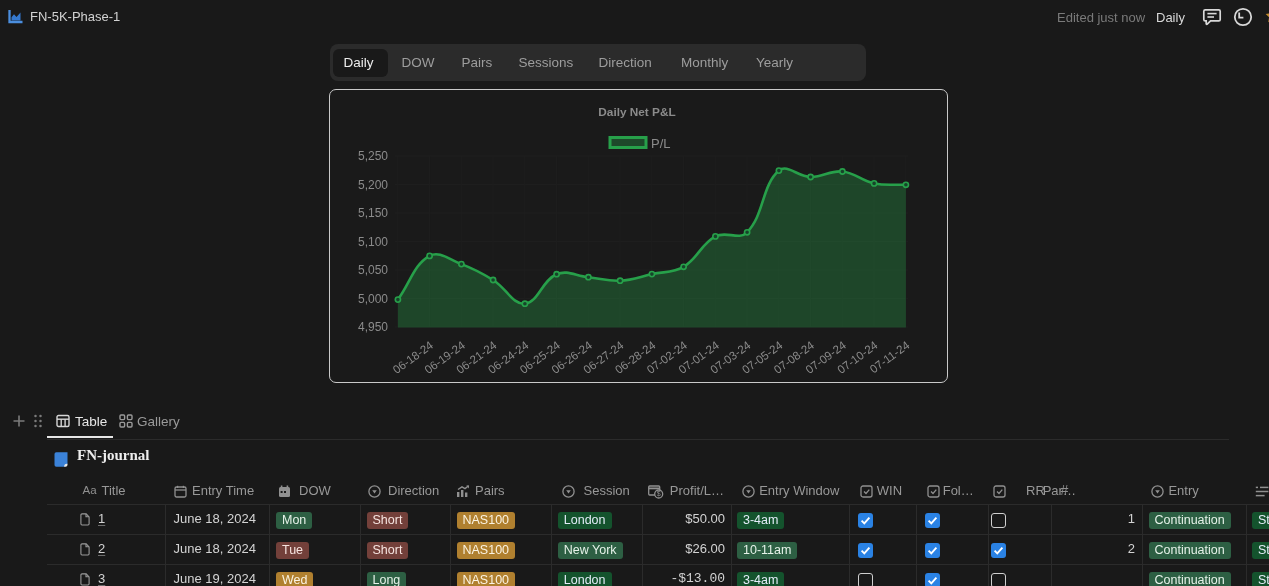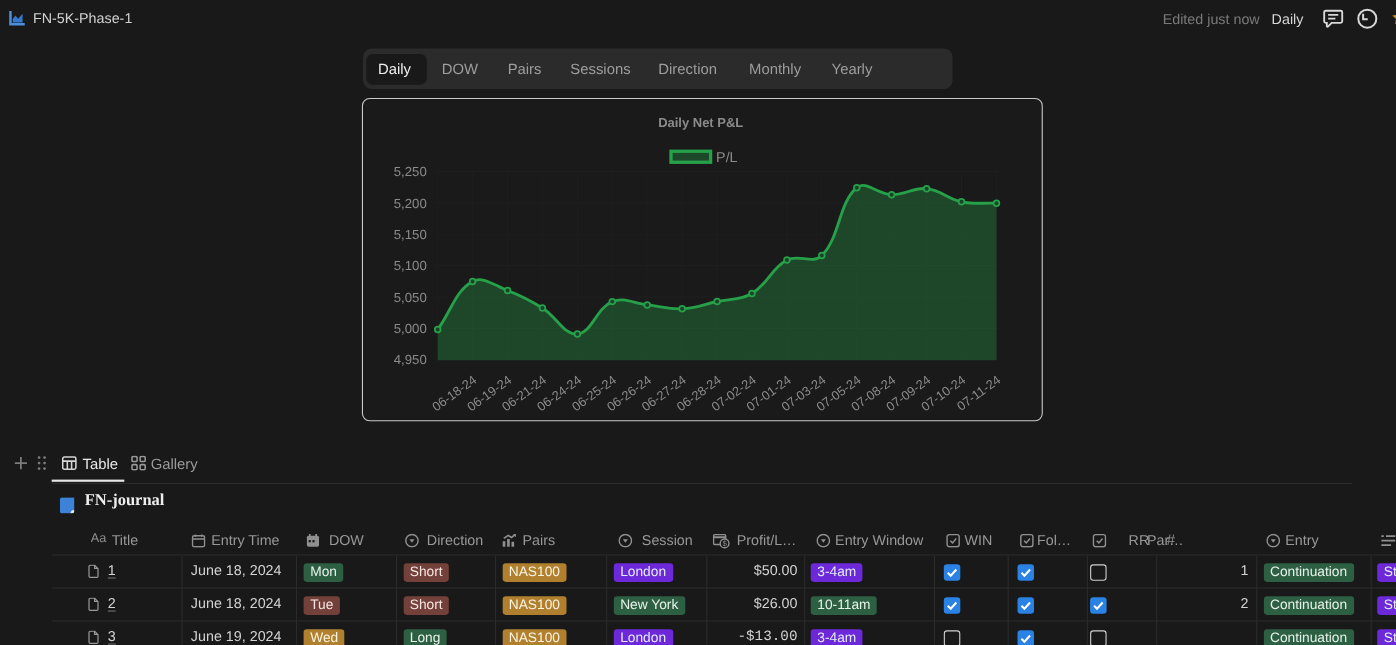--- a/index.html
+++ b/index.html
@@ -27,21 +27,21 @@
   .hline { position:absolute; height:1px; background:#2b2b2b; }
   .vline { position:absolute; width:1px; background:#2b2b2b; }
   .htxt { position:absolute; top:483px; font-size:13px; color:#989898; white-space:nowrap; }
   .cell { position:absolute; font-size:13px; color:#d3d3d3; white-space:nowrap; }
   .num { text-decoration:underline; text-underline-offset:2px; text-decoration-color:#6c6c6c; }
   .tag { position:absolute; height:17px; line-height:17px; border-radius:3px;
     padding:0 6px; font-size:12.5px; white-space:nowrap; }
   .tg-green { background:#2d5f43; color:#e6f2e9; }
   .tg-red { background:#73403a; color:#f6e4e0; }
   .tg-yellow { background:#b0802f; color:#fbf3e2; }
-  .tg-blue { background:#6d28d9; color:#e3ecf8; }
+  .tg-blue { background:#14532d; color:#e3ecf8; }
   .cb { position:absolute; width:15px; height:15px; border-radius:3px; }
   .cb-on { background:#2a82e4; }
   .cb-off { border:1.5px solid #cfcfcf; background:transparent; }
 </style>
 </head>
 <body>
 
 <svg class="abs" style="left:8px; top:9px" width="16" height="16" viewBox="0 0 16 16">
   <path d="M1.5 1 L1.5 13 L14.5 13" stroke="#4b8ede" stroke-width="2.3" fill="none"></path>
   <path d="M3.5 11.5 L3.5 8.2 L6 5.2 L8.5 8 L12.5 3.5 L12.5 11.5 Z" fill="#3579cf"></path>

